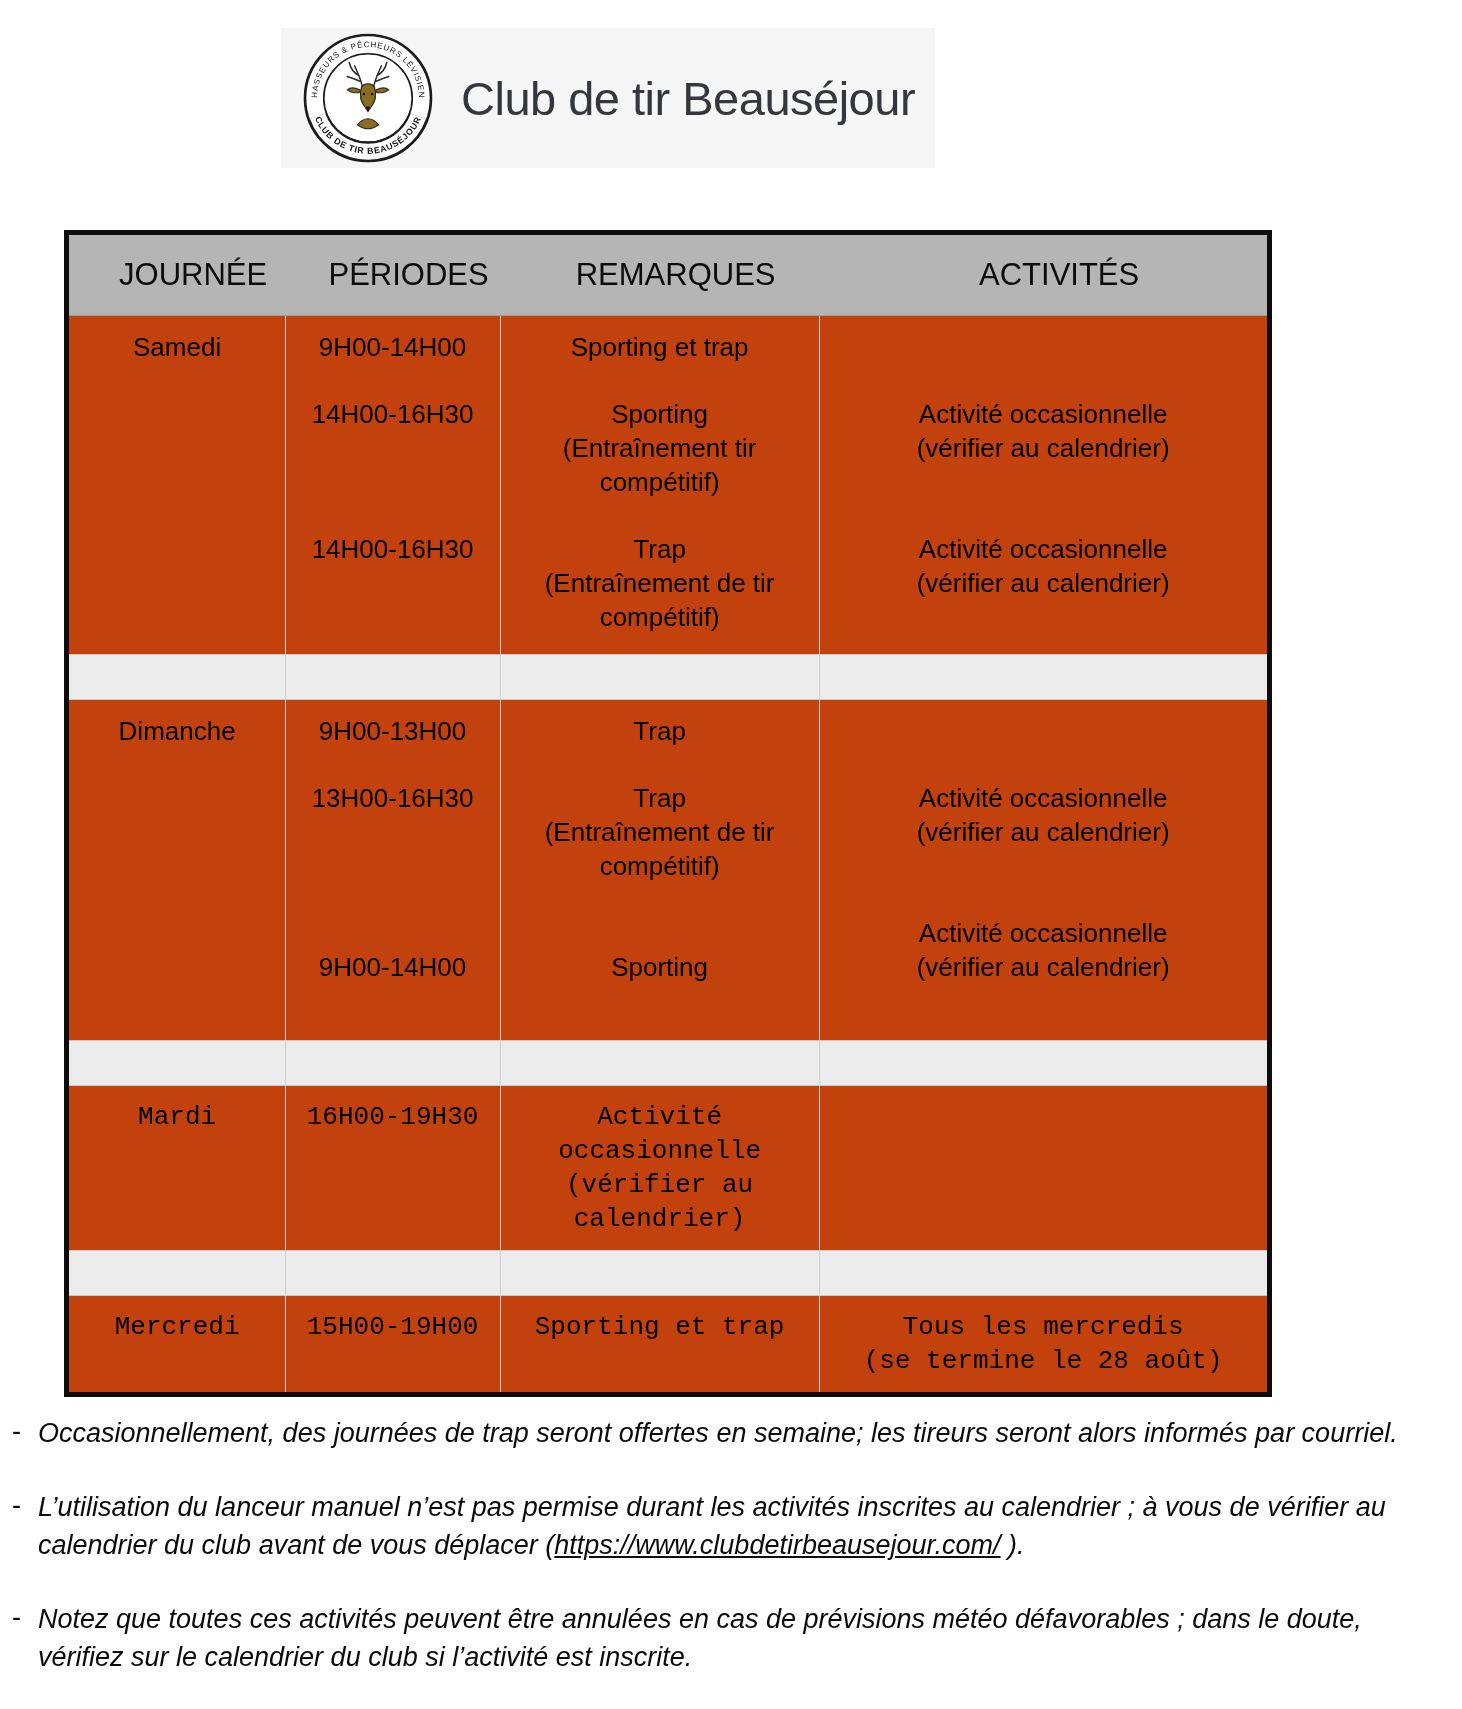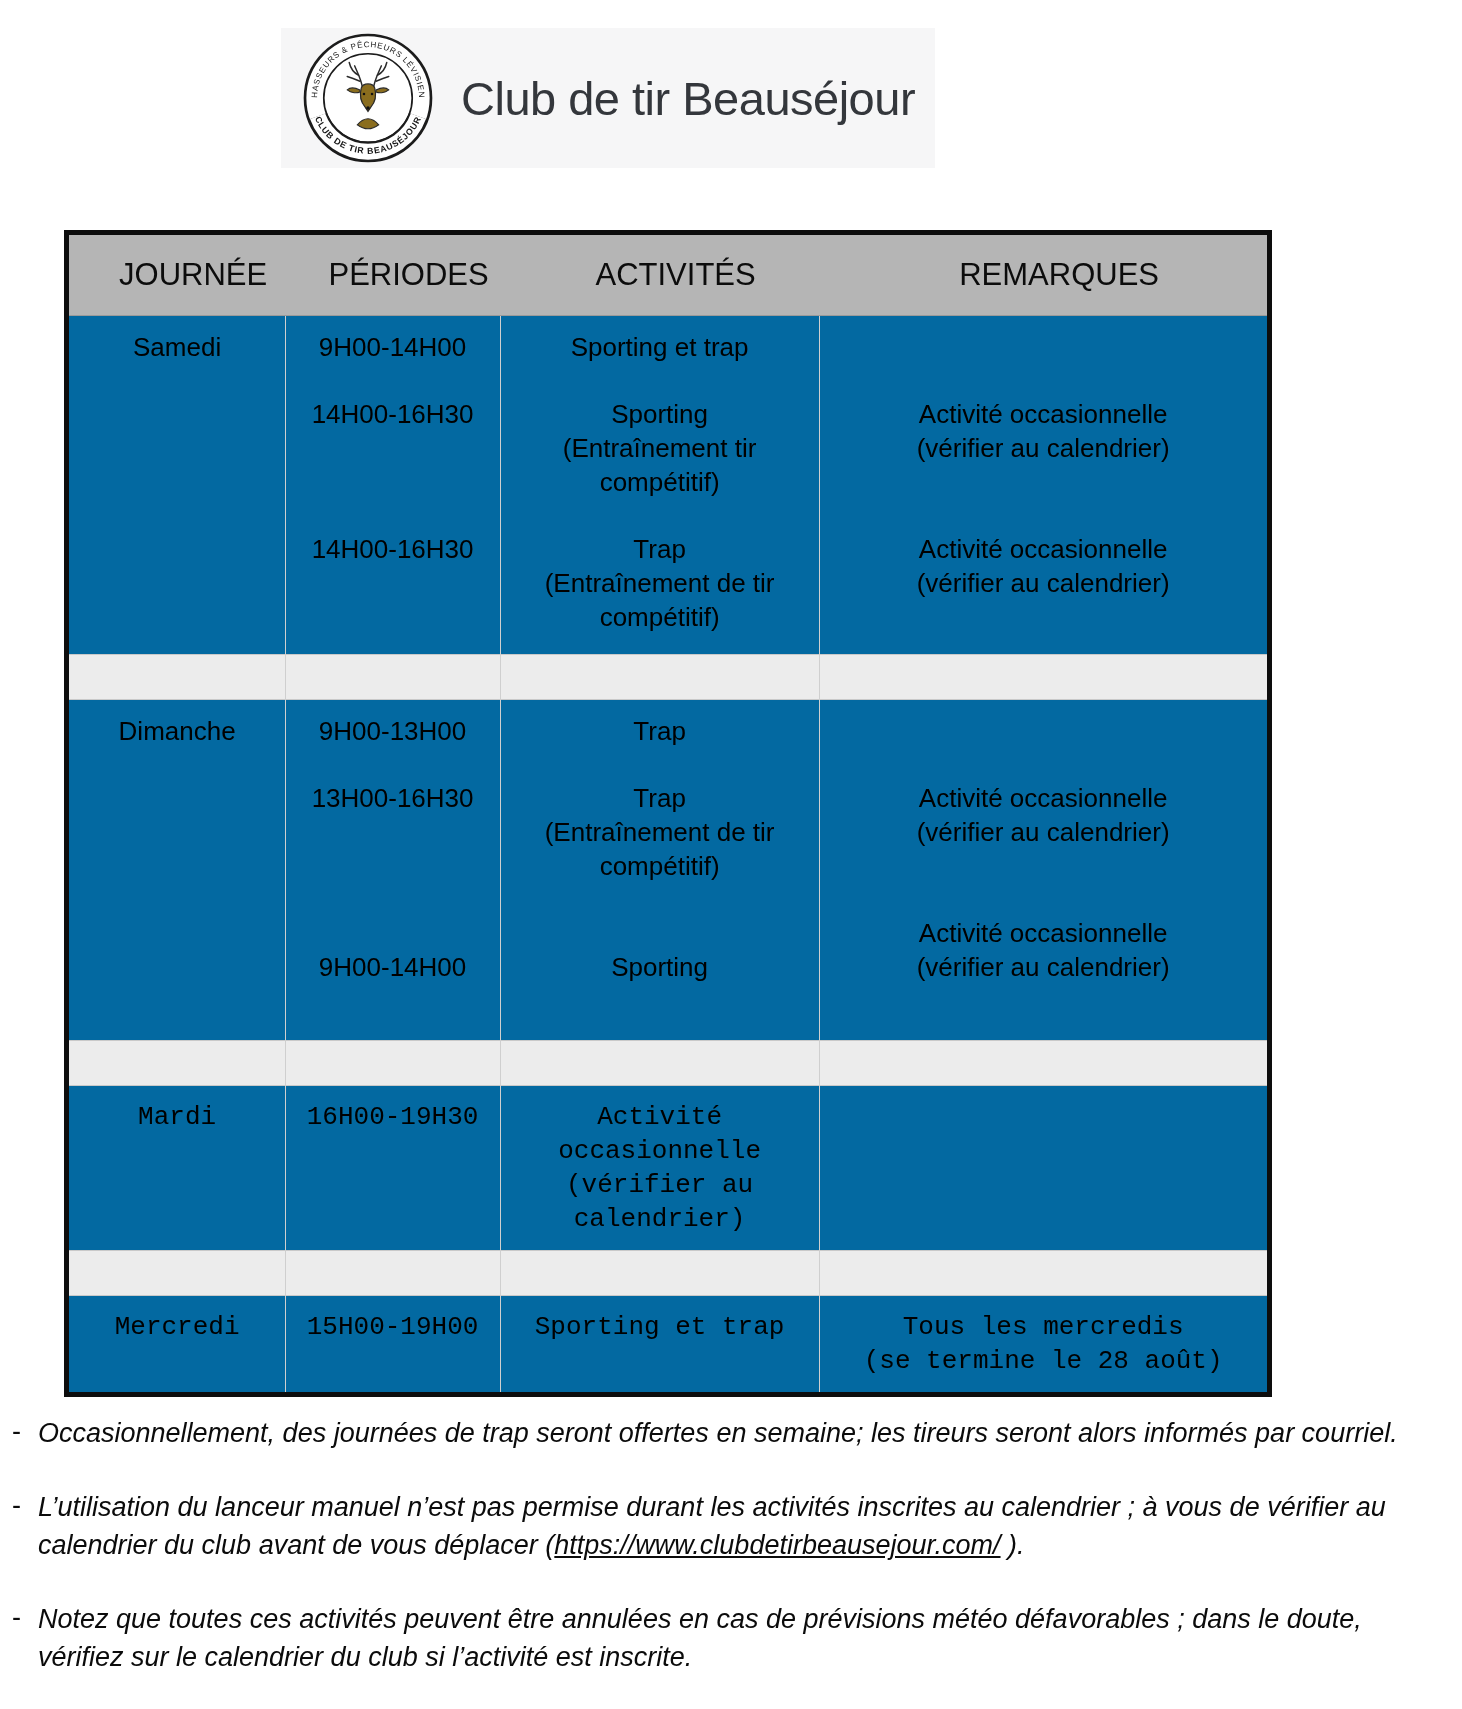--- a/index.html
+++ b/index.html
@@ -45,21 +45,21 @@
     position: absolute; top: 0; bottom: 0; width: 1px;
     background: #cfcfcf; z-index: 2;
   }
   .vline.v1 { left: 18.05%; }
   .vline.v2 { left: 35.97%; }
   .vline.v3 { left: 62.63%; }
 
   .section {
     display: flex; flex-direction: column; gap: 33px;
     padding: 14px 0 20px 0;
-    background: #0369a1;
+    background: #c2410c;
   }
   .section-dimanche { padding-bottom: 56px; }
   .section-mardi, .section-mercredi { padding-bottom: 14px; font-family: Liberation Mono, monospace; }
 
   .entry-row {
     display: grid; grid-template-columns: 18.05% 17.92% 26.66% 1fr;
     align-items: start;
   }
   .cell {
     text-align: center;
@@ -134,22 +134,22 @@
       </g>
     </svg>
     <div class="club-title">Club de tir Beauséjour</div>
   </div>
 
   <div class="schedule-table">
 
     <div class="thead">
       <div class="hcell">JOURNÉE</div>
       <div class="hcell">PÉRIODES</div>
+      <div class="hcell">REMARQUES</div>
       <div class="hcell">ACTIVITÉS</div>
-      <div class="hcell">REMARQUES</div>
     </div>
 
     <div class="tbody">
       <div class="vline v1"></div>
       <div class="vline v2"></div>
       <div class="vline v3"></div>
 
       <div class="section">
         <div class="entry-row">
           <div class="cell">Samedi</div>

